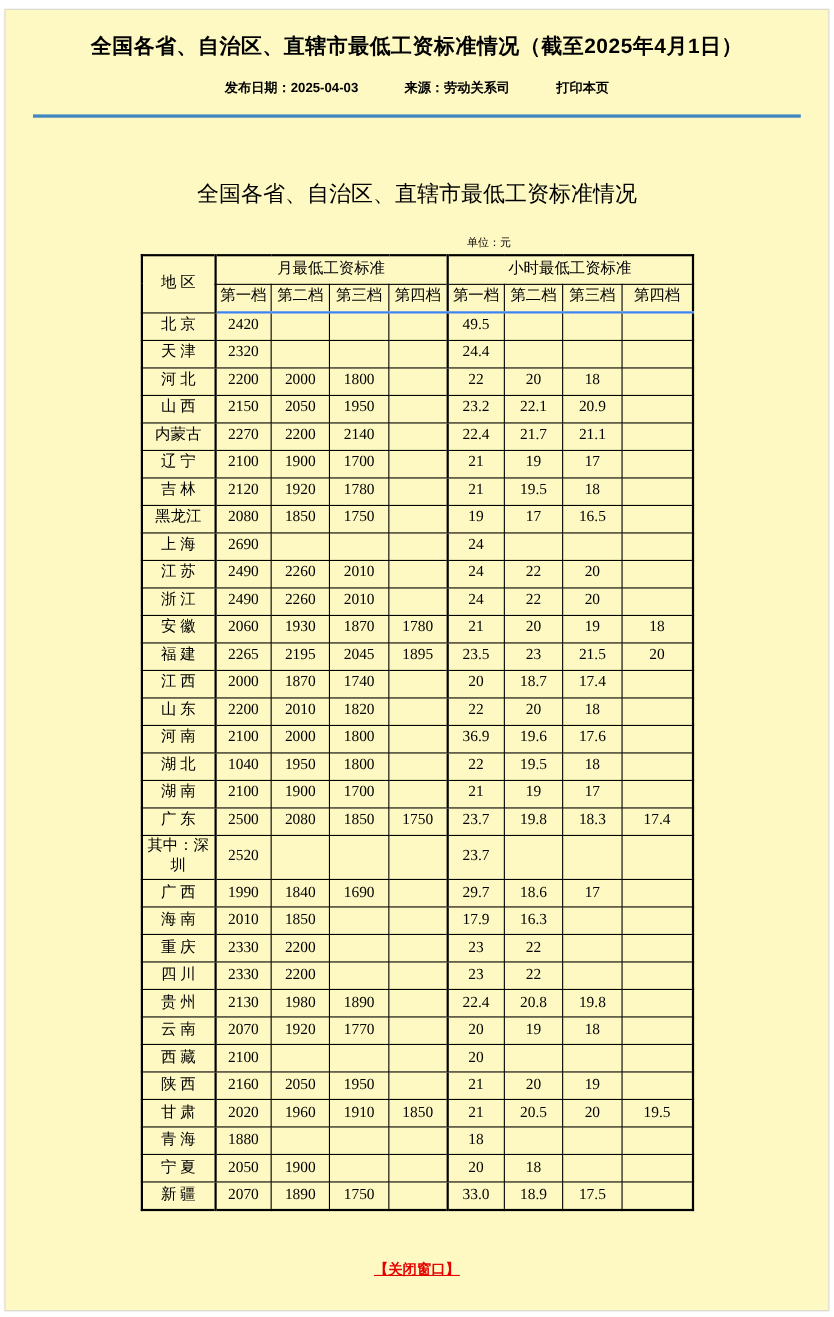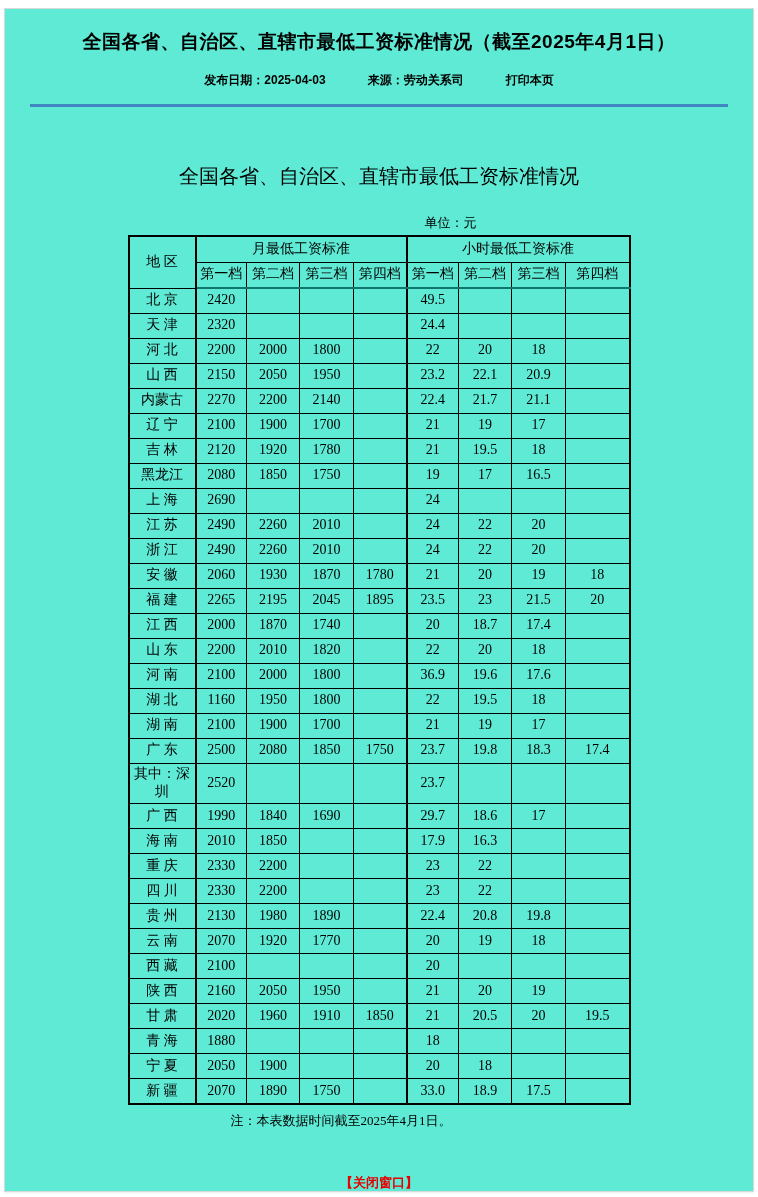--- a/index.html
+++ b/index.html
@@ -14,21 +14,21 @@
     height: 1197px;
     position: relative;
     background: #fff;
   }
   .card {
     position: absolute;
     left: 4px;
     top: 8px;
     width: 750px;
     height: 1184px;
-    background: #5eead4;
+    background: #fef9c3;
     border: 1px solid #d9d9d9;
     box-shadow: 0 1px 2px rgba(0,0,0,0.07);
   }
   
   .page-title {
     margin-top: 20px;
     text-align: center;
     font-size: 19px;
     font-weight: bold;
     color: #000;
@@ -55,21 +55,21 @@
     text-align: center;
     font-family: "Liberation Serif", "DejaVu Serif", serif;
     font-size: 20px;
     font-weight: 500;
     color: #000;
   }
   .unit-row {
     width: 501px;
     margin: 24px auto 3px auto;
     font-family: Liberation Serif, serif;
-    font-size: 13px;
+    font-size: 10px;
     color: #000;
     padding-left: 296px;
   }
   table.wage-table {
     width: 501px;
     margin: 0 auto;
     border-collapse: collapse;
     table-layout: fixed;
     border: 2px solid #000;
     font-family: "Liberation Serif", "DejaVu Serif", serif;
@@ -82,37 +82,37 @@
     vertical-align: middle;
     font-weight: normal;
     padding: 1px 2px;
     line-height: 1.35;
     overflow: hidden;
   }
   .wage-table thead th { height: 26px; }
   .wage-table tbody td { height: 25px; }
   .col-region { border-right: 2px solid #000 !important; }
   .sec-divide { border-left: 2px solid #000 !important; }
-  .wage-table thead tr.tier-row th { border-bottom: 2px solid #0f766e; }
+  .wage-table thead tr.tier-row th { border-bottom: 2px solid #3b82f6; }
   .note {
     width: 501px;
     margin: 7px auto 0 auto;
     padding-left: 102px;
     font-family: "Liberation Serif", "DejaVu Serif", serif;
     font-size: 13px;
     color: #000;
   }
   
   .close-row {
     margin-top: 44px;
     text-align: center;
     font-size: 13px;
     font-weight: bold;
   }
-  .close-link { cursor: pointer; }
+  .close-link { cursor: pointer; text-decoration: underline; }
 </style>
 </head>
 <body>
 
 <div class="page">
   <div class="card">
 
     <div class="page-title">全国各省、自治区、直辖市最低工资标准情况（截至2025年4月1日）</div>
     <div class="meta-row">
       <span class="meta-item">发布日期：2025-04-03</span>
@@ -325,21 +325,21 @@
             <td>2000</td>
             <td>1800</td>
             <td></td>
             <td class="sec-divide">36.9</td>
             <td>19.6</td>
             <td>17.6</td>
             <td></td>
           </tr>
           <tr>
             <td class="col-region">湖 北</td>
-            <td>1160</td>
+            <td>1040</td>
             <td>1950</td>
             <td>1800</td>
             <td></td>
             <td class="sec-divide">22</td>
             <td>19.5</td>
             <td>18</td>
             <td></td>
           </tr>
           <tr>
             <td class="col-region">湖 南</td>
@@ -502,20 +502,19 @@
             <td>1750</td>
             <td></td>
             <td class="sec-divide">33.0</td>
             <td>18.9</td>
             <td>17.5</td>
             <td></td>
           </tr>
         </tbody>
     </table>
 
-    <div class="note">注：本表数据时间截至2025年4月1日。</div>
 
     <div class="close-row">
       <span class="close-link" style="color: rgb(230, 0, 0);">【关闭窗口】</span>
     </div>
 
   </div>
 </div>
 
 </body></html>

